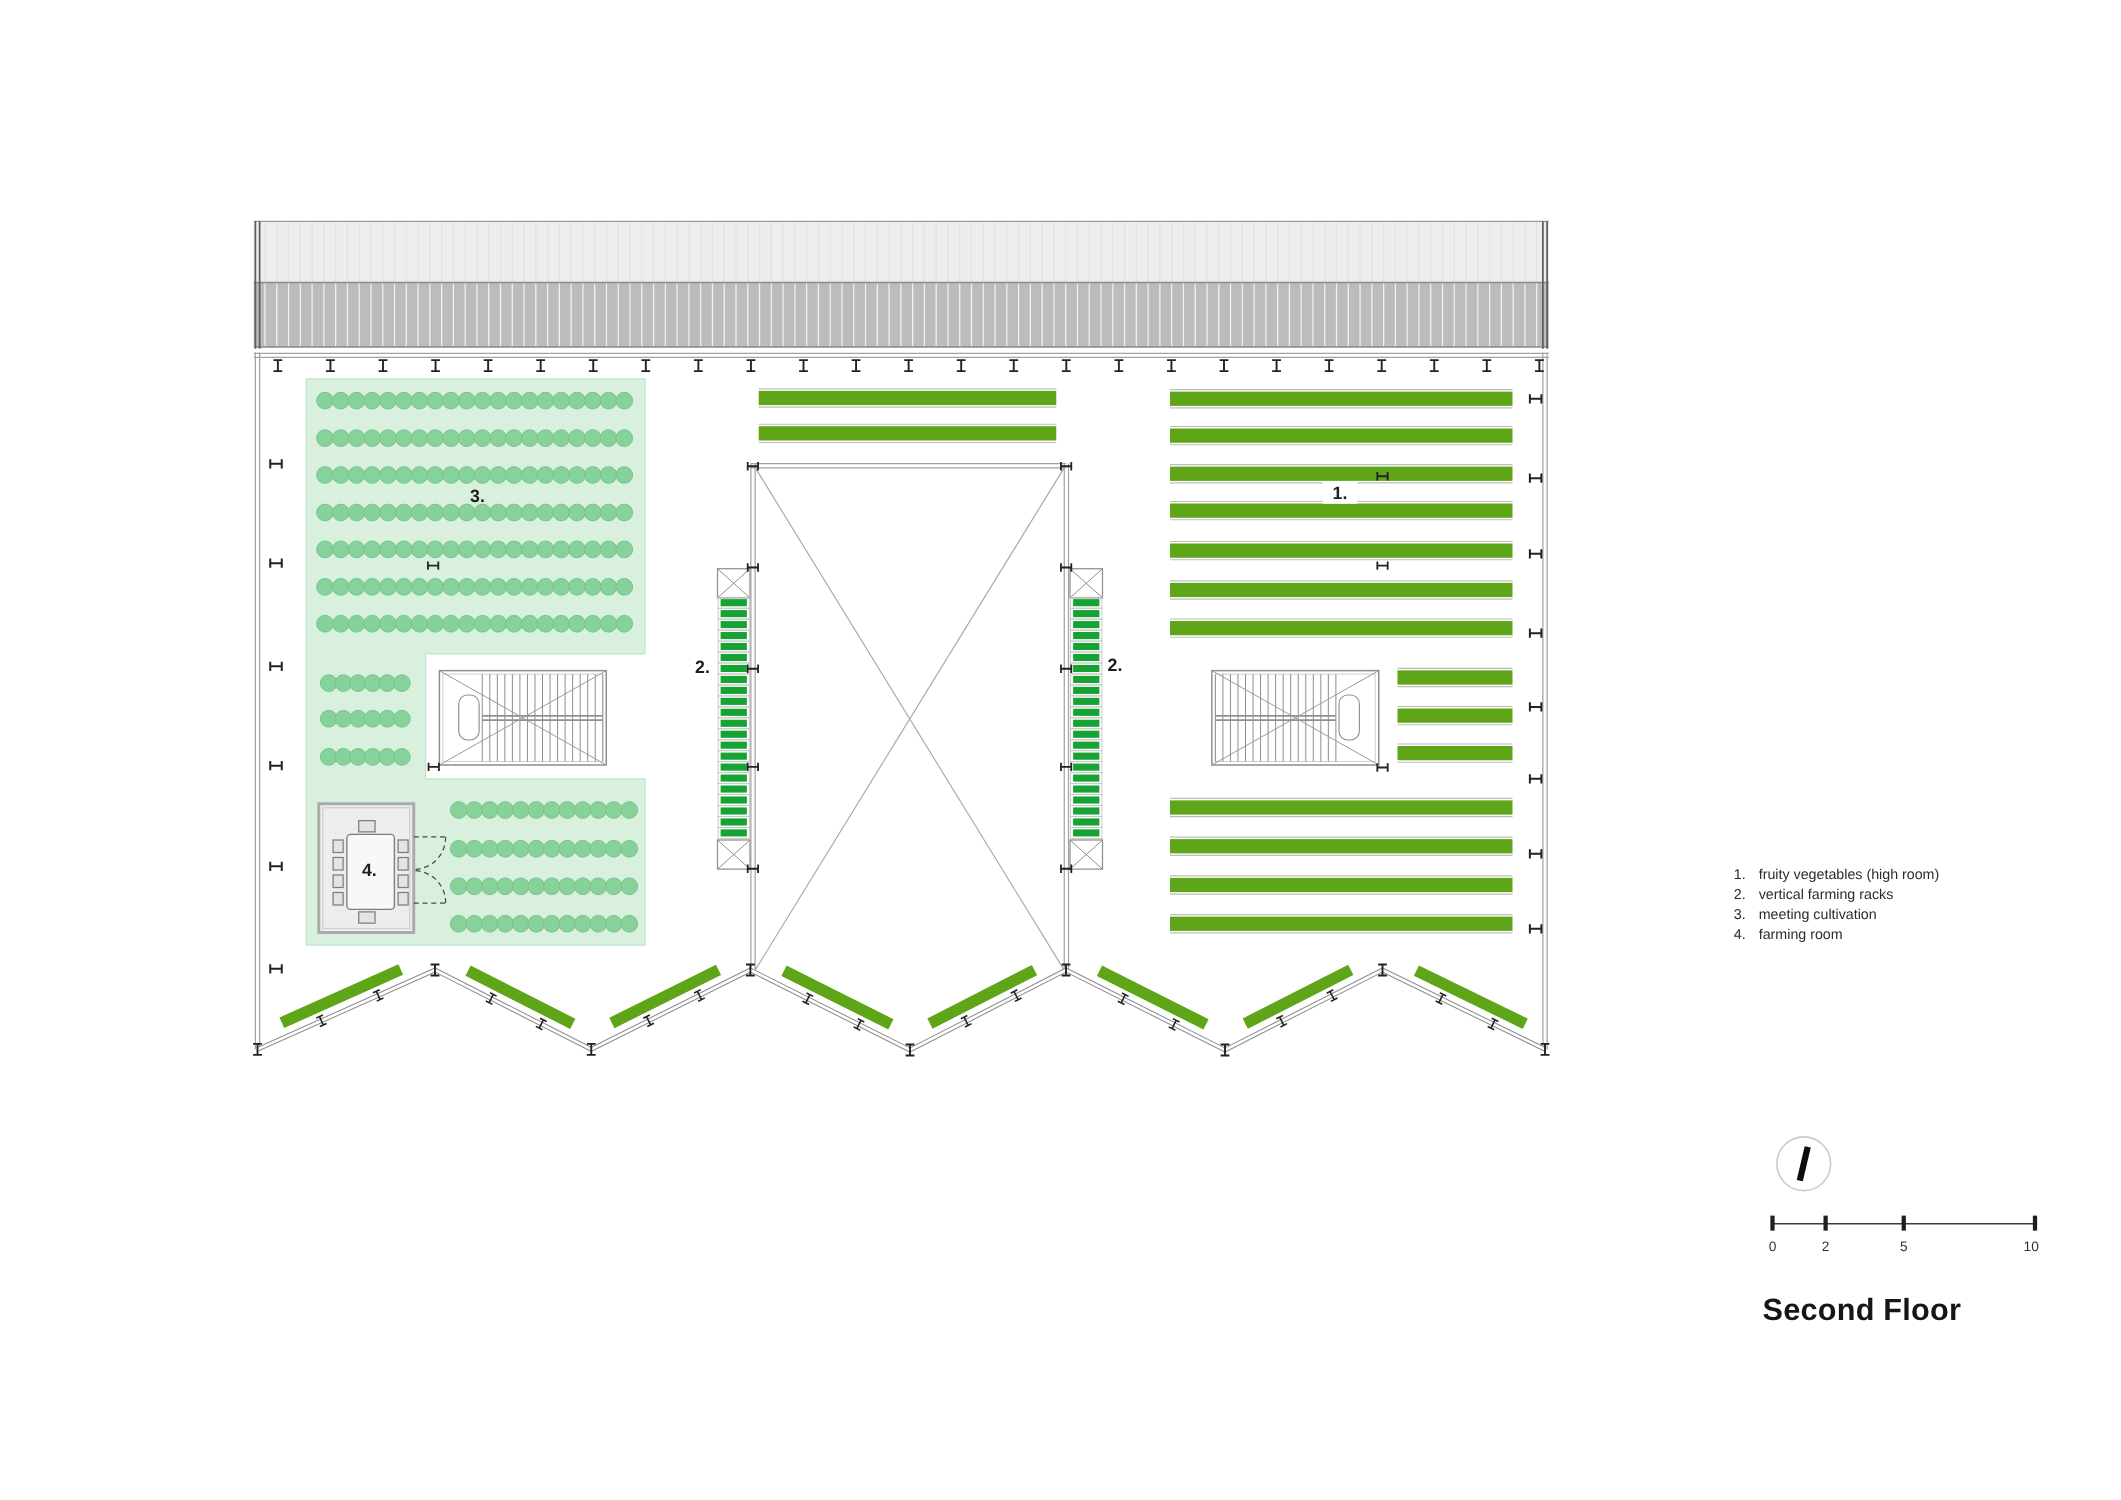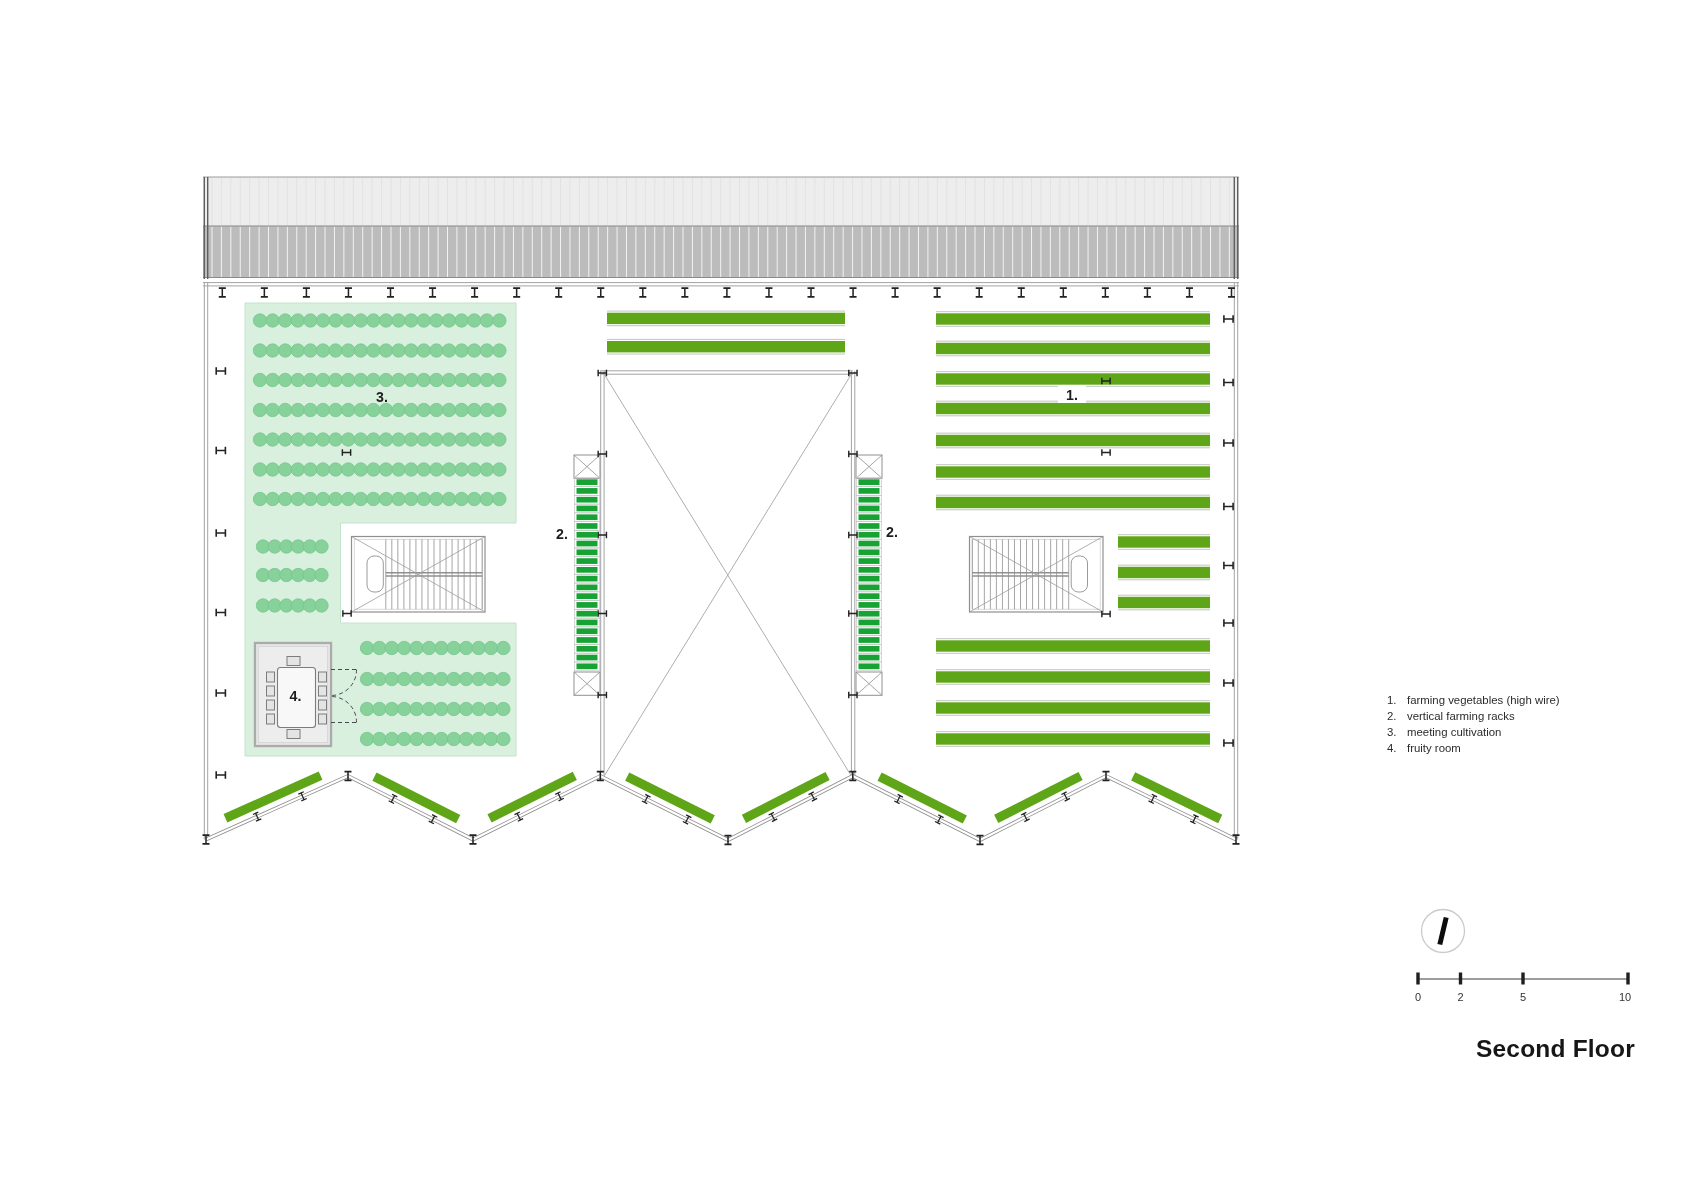--- a/index.html
+++ b/index.html
@@ -974,29 +974,29 @@
       <text x="1460.5" y="1001">2</text>
       <text x="1523" y="1001">5</text>
       <text x="1625" y="1001">10</text>
     </g>
   </g>
 </svg>
 
 <div class="legend" style="left:1387px;top:693px">
   <div class="lrow">
     <span class="lnum">1.</span>
-    <span class="ltext">farming vegetables (high wire)</span>
+    <span class="ltext">fruity vegetables (high room)</span>
   </div>
   <div class="lrow">
     <span class="lnum">2.</span>
     <span class="ltext">vertical farming racks</span>
   </div>
   <div class="lrow">
     <span class="lnum">3.</span>
     <span class="ltext">meeting cultivation</span>
   </div>
   <div class="lrow">
     <span class="lnum">4.</span>
-    <span class="ltext">fruity room</span>
+    <span class="ltext">farming room</span>
   </div>
 </div>
 
-<div class="title" style="left:1476px;top:1035px">Second Floor</div>
+<div class="title" style="left:1410px;top:1035px">Second Floor</div>
 
 </body></html>

